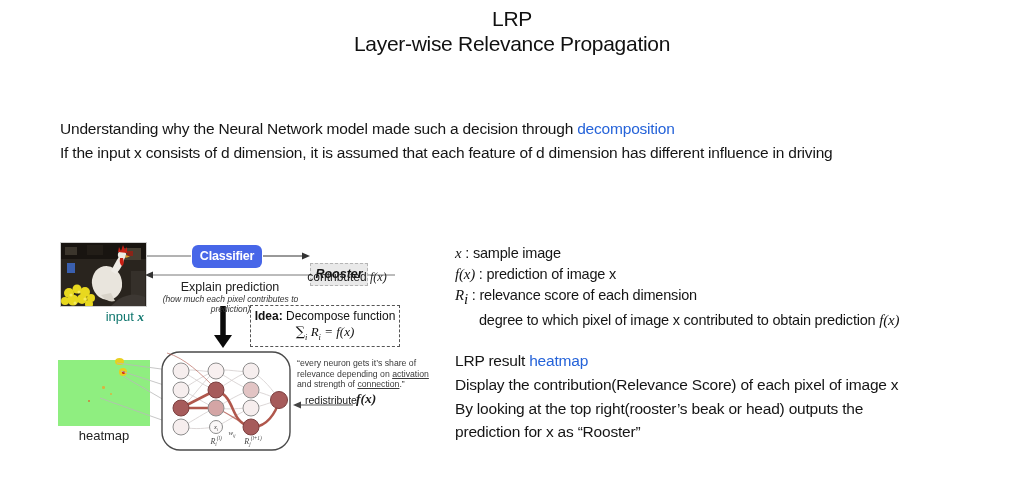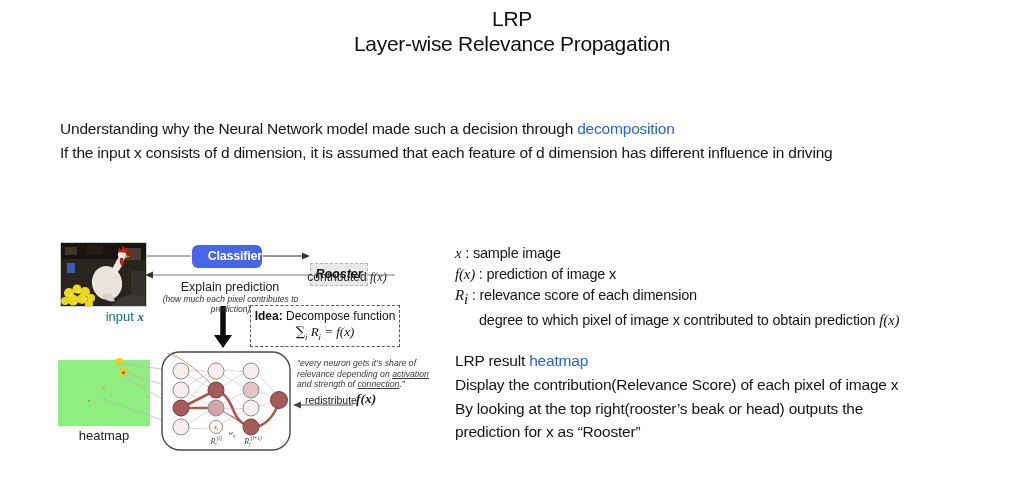--- a/index.html
+++ b/index.html
@@ -17,37 +17,37 @@
 
   
   .diagram { position:absolute; left:55px; top:238px; width:400px; height:232px; }
   .diagram svg.overlay { position:absolute; left:0; top:0; z-index:2; pointer-events:none; }
 
   .photo { position:absolute; left:5px; top:4px; width:87px; height:65px; z-index:1; border:1px solid #cfcfcf; }
   .photo svg { display:block; }
   .input-label { position:absolute; left:2px; top:71px; width:87px; text-align:right; font-size:13px; color:#0f766e; z-index:3; }
 
   .classifier-btn { position:absolute; left:137px; top:7px; width:70px; height:23px; background:#4766e8; border-radius:6px;
-    color:#fff; font-size:12.5px; font-weight:bold; text-align:right; line-height:23px; z-index:3; letter-spacing:-0.2px; }
+    color:#fff; font-size:12.5px; font-weight:bold; text-align:center; line-height:23px; z-index:3; letter-spacing:-0.2px; }
   .rooster-box { position:absolute; left:255px; top:25px; width:58px; height:23px; background:#e9e9e9; border:1.5px dashed #b5b5b5;
     font-size:12.5px; font-weight:bold; font-style:italic; text-align:center; line-height:20px; color:#111; z-index:3; }
   .prediction-label { position:absolute; left:238px; top:32px; width:108px; text-align:center; font-size:12px; color:#222; z-index:3; }
 
   .explain-title { position:absolute; left:115px; top:42px; width:120px; text-align:center; font-size:12.5px; color:#222; z-index:3; }
   .explain-sub { position:absolute; left:88px; top:56px; width:175px; text-align:center; font-size:8.5px; font-style:italic; color:#333; z-index:3; }
 
   .idea-box { position:absolute; left:195px; top:67px; width:150px; height:42px; border:1.6px dashed #555; background:#fff; z-index:3; text-align:center; }
   .idea-line1 { font-size:12px; margin-top:3px; color:#111; }
   .idea-formula { font-size:13px; margin-top:1px; color:#111; }
 
   .heatmap { position:absolute; left:3px; top:122px; width:92px; height:66px; background:#8fee80; z-index:1; }
   .hm-dot { position:absolute; border-radius:50%; }
   .heatmap-label { position:absolute; left:3px; top:190px; width:92px; text-align:center; font-size:13px; color:#222; z-index:3; }
 
-  .quote { position:absolute; left:242px; top:120px; width:158px; font-size:8.7px; font-style:italic; color:#3a3a3a; line-height:10.5px; z-index:3; }
+  .quote { position:absolute; left:242px; top:120px; width:158px; font-size:8.7px; color:#3a3a3a; line-height:10.5px; z-index:3; }
   .quote u { text-underline-offset:1px; }
   .redistribute-label { position:absolute; left:250px; top:156px; font-size:10.5px; color:#222; z-index:3; }
   .redistribute-fx { position:absolute; left:301px; top:153px; font-size:13.5px; z-index:3; }
 
   .math { font-family:"Liberation Serif", serif; font-style:italic; }
   .math .sum { font-style:normal; font-family:"DejaVu Serif", serif; }
   sub,sup { font-size:65%; }
 
   .nn-label { position:absolute; z-index:3; font-family:"Liberation Serif", serif; font-style:italic; color:#444; text-align:center; }
   .nn-xi   { left:153px; top:185px; width:16px; font-size:6.5px; }

